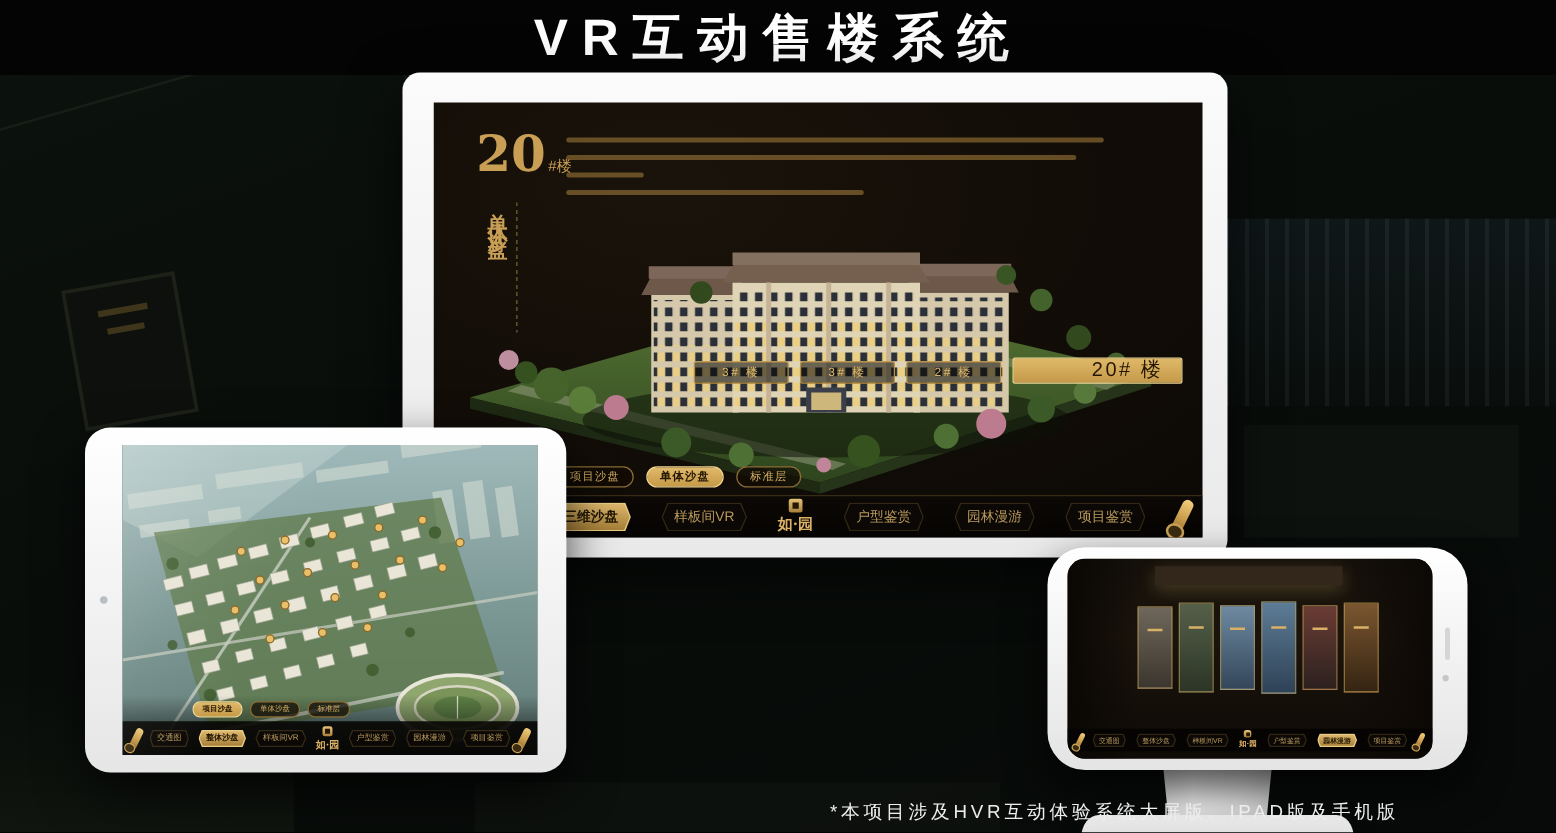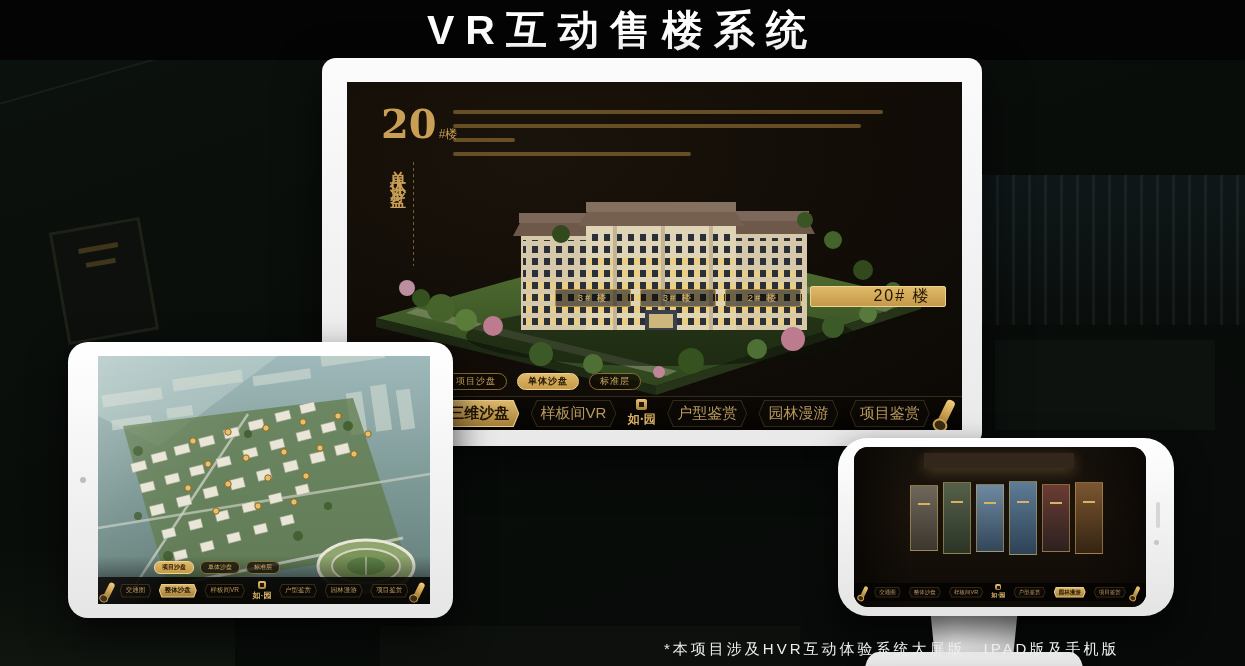--- a/index.html
+++ b/index.html
@@ -73,21 +73,21 @@
   #mon-floorbtns{position:absolute;right:16px;top:204px;display:flex;flex-direction:row;align-items:flex-end;gap:9px;}
   .floorbtn{width:74px;height:16px;font-size:9.5px;letter-spacing:2px;display:flex;align-items:center;justify-content:center;
             color:#d9b36a;border:1px solid #b98f3e;background:rgba(8,5,2,.55);border-radius:2px;}
   .floorbtn.active{width:86px;height:19px;background:linear-gradient(180deg,#dfb968,#c5994a);
             color:#241703;font-weight:normal;font-size:16px;border-color:#efd490;padding-left:48px;}
   #mon-tabs{position:absolute;left:98px;bottom:40px;display:flex;gap:10px;}
   #mon-tabs .pill{height:15px;padding:0 10px;font-size:9px;letter-spacing:1px;}
   #mon-nav{position:absolute;left:0;bottom:0;width:100%;height:34px;background:linear-gradient(180deg,#0b0805,#060402);
            display:flex;align-items:center;justify-content:space-between;padding:0 12px 0 16px;box-sizing:border-box;
            border-top:1px solid rgba(201,159,85,.25);}
-  #mon-nav .orn{font-size:15px;}
+  #mon-nav .orn{font-size:11px;}
   #mon-nav .applogo .lg{font-size:12px;}
   #mon-bldg{position:absolute;left:14px;top:66px;}
   
   #ipad{position:absolute;left:68px;top:342px;width:385px;height:276px;border-radius:20px;
         background:linear-gradient(180deg,#ffffff,#e6e6e6);box-shadow:0 16px 38px rgba(0,0,0,.7);}
   #ipad .cam{position:absolute;left:12px;top:50%;width:6px;height:6px;margin-top:-3px;border-radius:50%;background:#b9bec2;}
   #ipad-screen{position:absolute;left:30px;top:14px;width:332px;height:248px;background:#48605e;overflow:hidden;}
   #ipad-screen .gloss{position:absolute;inset:0;background:linear-gradient(115deg,rgba(255,255,255,.20) 0%,rgba(255,255,255,.05) 22%,transparent 40%);z-index:6;}
   #ipad-tabs{position:absolute;left:56px;bottom:30px;display:flex;gap:6px;z-index:5;}
   #ipad-tabs .pill{height:11px;padding:0 7px;font-size:6px;border-radius:6px;}

